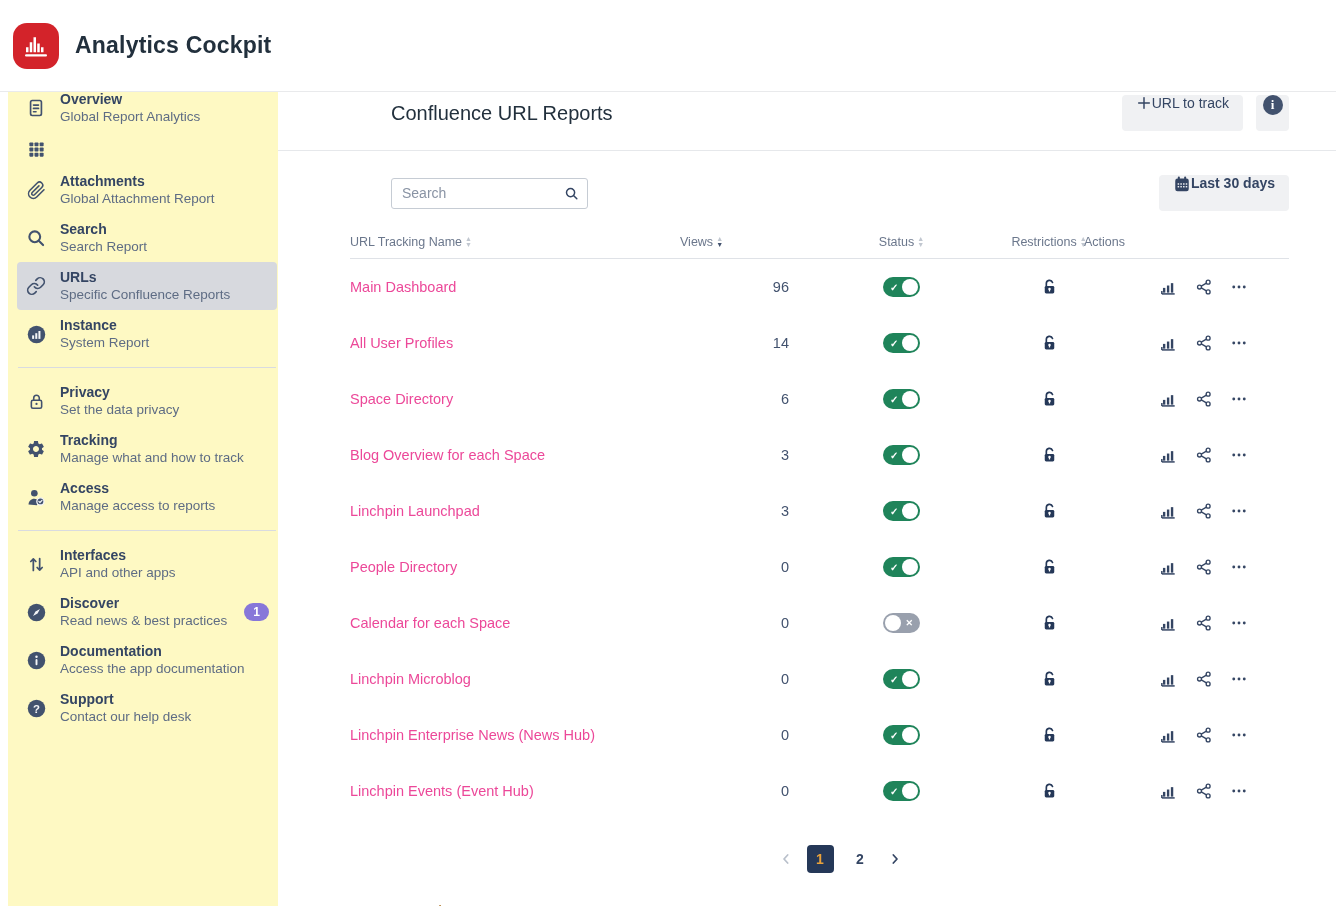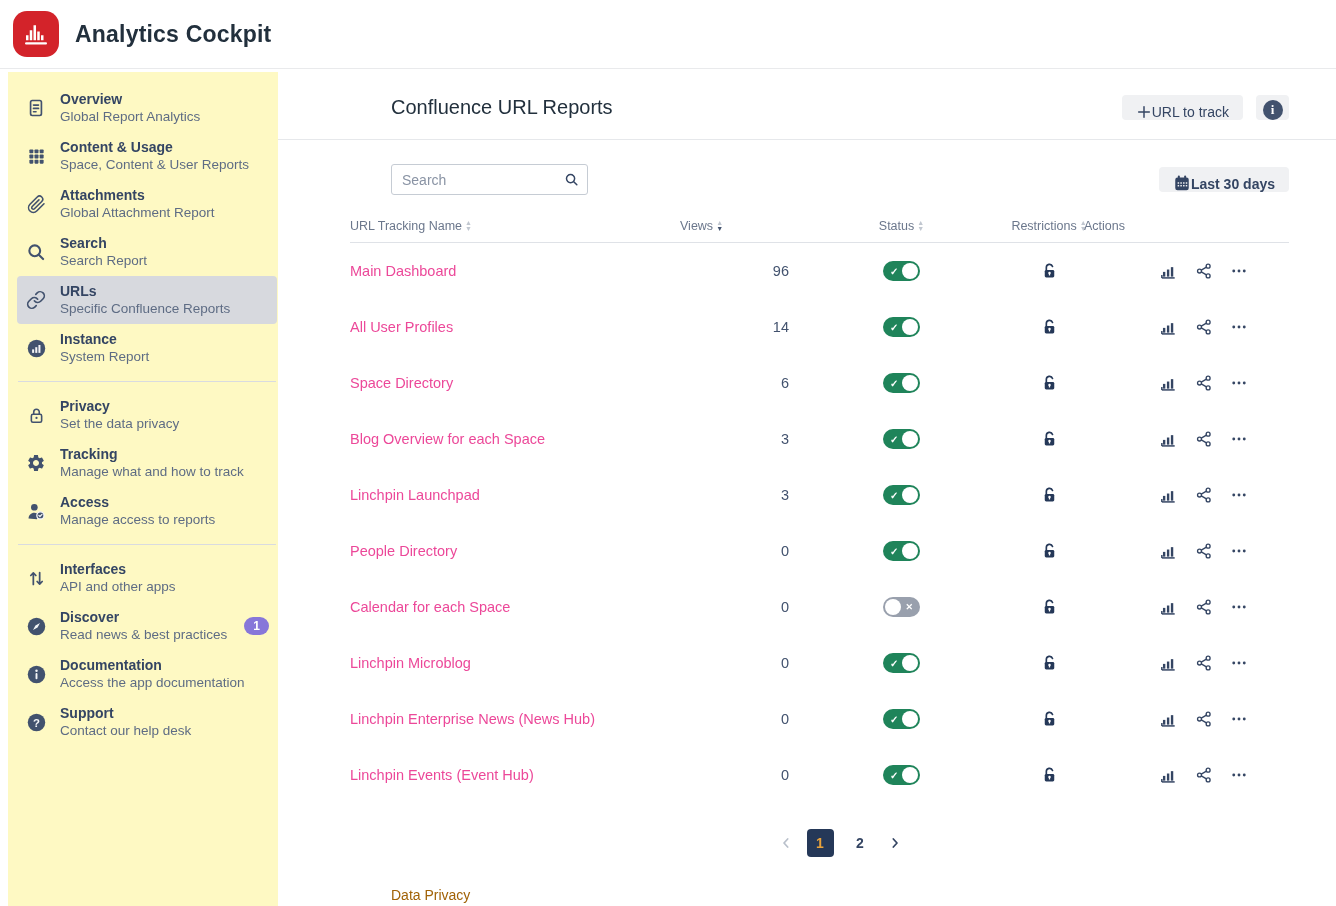--- a/index.html
+++ b/index.html
@@ -1,41 +1,41 @@
 <!DOCTYPE html>
 <html><head>
 <meta charset="utf-8">
 <style>
   *{margin:0;padding:0;box-sizing:border-box}
   html,body{background:#fff}
   body{font-family:"Liberation Sans",sans-serif}
   .screen{position:relative;width:1336px;height:906px;background:#fff;overflow:hidden}
 
   
-  .app-header{position:absolute;top:0;left:0;right:0;height:69px;background:#fff;border-bottom:1px solid #e9eaec;display:flex;align-items:center;padding-left:13px;z-index:2}
+  .app-header{position:absolute;top:0;left:0;right:0;height:92px;background:#fff;border-bottom:1px solid #e9eaec;display:flex;align-items:center;padding-left:13px;z-index:2}
   .logo{width:46px;height:46px;background:#d3232a;border-radius:14px;display:flex;align-items:center;justify-content:center;flex:0 0 46px}
   .app-title{margin-left:16px;font-size:23px;font-weight:700;color:#22303d;letter-spacing:.2px}
 
   
   .sidebar{position:absolute;top:72px;left:8px;width:278px;bottom:0;background:#fef9c3;padding-top:12px}
   .nav-item{display:flex;align-items:center;gap:13px;margin:0 9px;padding:6px 8px;border-radius:4px;cursor:pointer}
   .nav-item.selected{background:#d7d9de}
   .nav-icon{width:22px;height:22px;flex:0 0 22px;color:#42526e;display:flex;align-items:center;justify-content:center}
   .nav-text{display:flex;flex-direction:column;min-width:0}
   .nav-title{font-size:14px;font-weight:700;color:#344563;line-height:18px}
   .nav-sub{font-size:13.5px;color:#5e6c84;line-height:18px;white-space:nowrap}
   .nav-divider{height:1px;background:#d9dbe0;margin:9px 10px}
   .nav-badge{margin-left:auto;background:#8777d9;color:#fff;font-size:12px;font-weight:700;border-radius:10px;padding:2px 9px}
 
   
   .main{position:absolute;left:278px;top:72px;right:0;bottom:0;background:#fff}
   .page-head{display:flex;align-items:center;margin:23px 47px 0 113px}
   .page-title{font-size:20px;font-weight:400;color:#22303d}
   .head-actions{margin-left:auto;display:flex;gap:13px;align-items:center}
-  .btn{display:flex;align-items:flex-end;gap:0;background:#f0f1f3;border:none;border-radius:4px;height:25px;padding:0 14px;font-size:14px;font-weight:500;color:#344563;cursor:pointer;font-family:inherit}
+  .btn{display:flex;align-items:flex-start;gap:0;background:#f0f1f3;border:none;border-radius:4px;height:36px;padding:0 14px;font-size:14px;font-weight:500;color:#344563;cursor:pointer;font-family:inherit}
   .icon-btn{width:33px;justify-content:center;padding:0}
   .info-circle{width:20px;height:20px;background:#42526e;border-radius:50%;color:#fff;font-size:13px;font-weight:700;display:flex;align-items:center;justify-content:center;font-family:"Liberation Serif",serif}
   .head-divider{height:1px;background:#e6e8eb;margin-top:19px}
 
   .controls{display:flex;align-items:center;margin:24px 47px 0 113px}
   .search-wrap{position:relative}
   .search-input{width:197px;height:31px;border:1px solid #c6ccd4;border-radius:3px;padding:0 30px 0 10px;font-size:14px;color:#344563;font-family:inherit;background:#fff;outline:none}
   .search-input::placeholder{color:#8993a4}
   .search-icon-in{position:absolute;right:9px;top:8px;color:#344563;pointer-events:none}
   .date-btn{margin-left:auto;font-weight:600}
@@ -121,24 +121,20 @@
             <rect x="9.5" y="3" width="5" height="5" rx="1"></rect>
             <rect x="16" y="3" width="5" height="5" rx="1"></rect>
           <rect x="3" y="9.5" width="5" height="5" rx="1"></rect>
             <rect x="9.5" y="9.5" width="5" height="5" rx="1"></rect>
             <rect x="16" y="9.5" width="5" height="5" rx="1"></rect>
           <rect x="3" y="16" width="5" height="5" rx="1"></rect>
             <rect x="9.5" y="16" width="5" height="5" rx="1"></rect>
             <rect x="16" y="16" width="5" height="5" rx="1"></rect>
         </svg>
       </span>
-      <span class="nav-text">
-          <span class="nav-title">Content &amp; Usage</span>
-          <span class="nav-sub">Space, Content &amp; User Reports</span>
-        </span>
     </div>
 
     <div class="nav-item">
       <span class="nav-icon">
         <svg width="19" height="19" viewBox="0 0 24 24" fill="none" stroke="currentColor" stroke-width="2" stroke-linecap="round" stroke-linejoin="round">
           <path d="M21.44 11.05l-9.19 9.19a6 6 0 0 1-8.49-8.49l9.19-9.19a4 4 0 0 1 5.66 5.66l-9.2 9.19a2 2 0 0 1-2.83-2.83l8.49-8.48"></path>
         </svg>
       </span>
       <span class="nav-text">
           <span class="nav-title">Attachments</span>

